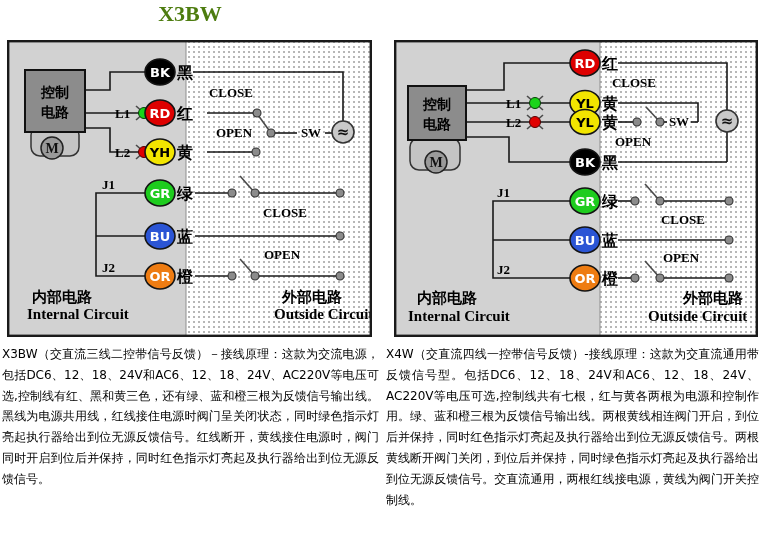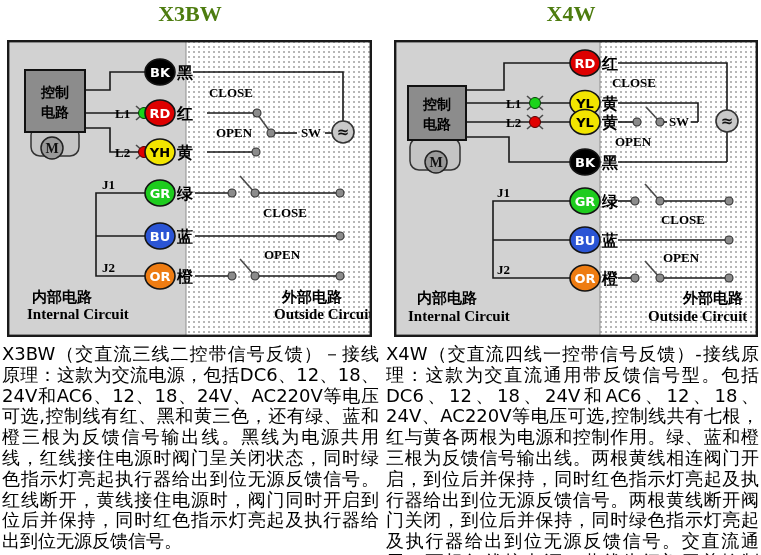--- a/index.html
+++ b/index.html
@@ -6,21 +6,21 @@
   .page{position:relative;width:761px;height:555px;background:#fff;overflow:hidden;
         font-family:"DejaVu Sans",sans-serif;}
   .panel-title{position:absolute;top:0;margin:0;height:30px;line-height:28px;
         text-align:center;font-family:"Liberation Serif","DejaVu Serif",serif;
         font-weight:bold;font-size:22px;color:#4d7c0f;}
   #title-left{left:0;width:380px;}
   #title-right{left:381px;width:380px;}
   .diagram{position:absolute;}
   #diag-left{left:7px;top:40px;}
   #diag-right{left:394px;top:40px;}
-  .desc{position:absolute;top:344px;margin:0;font-size:18px;line-height:20.8px;
+  .desc{position:absolute;top:344px;margin:0;font-size:12px;line-height:20.8px;
         color:#000;text-align:justify;font-family:"DejaVu Sans",sans-serif;}
   #desc-left{left:2px;width:377px;}
   #desc-right{left:386px;width:373px;}
 
   
   .wire{stroke:#1a1a1a;stroke-width:1.6;fill:none;}
   .lever{stroke:#4a4a4a;stroke-width:1.6;fill:none;}
   .dot{fill:#8b8b8b;stroke:#333;stroke-width:1.1;}
   .term{stroke:#141414;stroke-width:1.6;}
   .tcode{font:bold 13px "DejaVu Sans",sans-serif;text-anchor:middle;fill:#fff;}
@@ -33,21 +33,20 @@
   .enregion{font:bold 15px "Liberation Serif","DejaVu Serif",serif;fill:#000;}
   .acsym{font:bold 15px "DejaVu Sans",sans-serif;fill:#111;text-anchor:middle;}
   .mlabel{font:bold 14px "Liberation Serif","DejaVu Serif",serif;fill:#111;text-anchor:middle;}
 </style>
 </head>
 <body>
 
 <div class="page">
 
   <h2 class="panel-title" id="title-left">X3BW</h2>
-  <h2 class="panel-title" id="title-right">X4W</h2>
 
   <svg class="diagram" id="diag-left" width="365" height="297" viewBox="0 0 365 297">
     <defs>
       <pattern id="dots0" width="5" height="5" patternUnits="userSpaceOnUse">
         <rect width="5" height="5" fill="#ffffff"></rect>
         <circle cx="2" cy="2" r="1" fill="#9f9f9f"></circle>
       </pattern>
     </defs>
 
     <rect x="0" y="0" width="365" height="297" fill="#d2d2d2"></rect>

